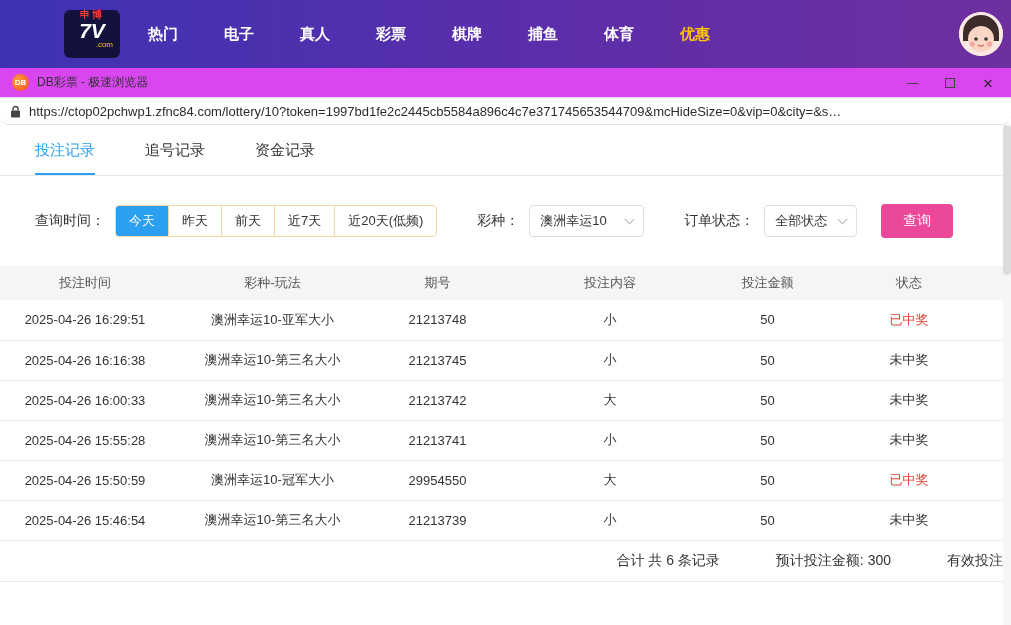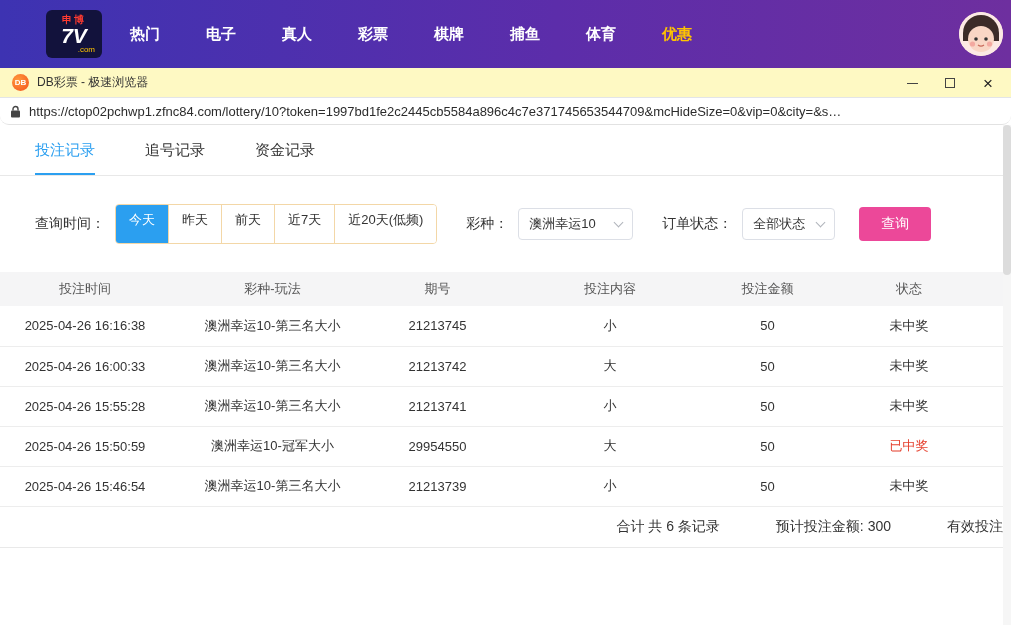--- a/index.html
+++ b/index.html
@@ -2,33 +2,33 @@
 <html><head>
 <meta charset="utf-8">
 <style>
   * { margin:0; padding:0; box-sizing:border-box; }
   html,body { width:1011px; height:625px; overflow:hidden; background:#fff;
     font-family:"Liberation Sans","DejaVu Sans",sans-serif; }
 
   
   .topbar { height:68px; background:linear-gradient(90deg,#3d33b2 0%,#5c2daa 55%,#6e2f9f 100%);
     display:flex; align-items:center; position:relative; }
-  .logo { width:56px; height:48px; margin-left:46px; background:#12123c; border-radius:6px;
-    display:flex; flex-direction:column; align-items:center; justify-content:center; line-height:1; cursor:pointer; }
+  .logo { width:56px; height:48px; margin-left:64px; background:#12123c; border-radius:6px;
+    display:flex; flex-direction:column; align-items:center; line-height:1; cursor:pointer; }
   .logo-cn { color:#ff3b30; font-size:10px; font-weight:bold; letter-spacing:2px; }
   .logo-main { color:#fff; font-size:21px; font-weight:bold; font-style:italic; }
   .logo-com { color:#ffc400; font-size:8px; align-self:flex-end; margin-right:7px; }
   .nav { display:flex; gap:46px; margin-left:28px; }
   .nav .nav-item { color:#fff; font-size:15px; font-weight:bold; cursor:pointer; white-space:nowrap; }
   .nav .nav-item.hl { color:#ffc400; }
   .avatar { position:absolute; right:8px; top:12px; width:44px; height:44px; border-radius:50%;
     overflow:hidden; background:#fce9e4; cursor:pointer; }
 
   
-  .titlebar { height:30px; background:#fef9c3; border-bottom:1px solid #e3e5e8;
+  .titlebar { height:30px; background:#d946ef; border-bottom:1px solid #e3e5e8;
     display:flex; align-items:center; padding:0 12px; position:relative; }
   .app-icon { width:17px; height:17px; border-radius:50%;
     background:radial-gradient(circle at 35% 35%, #ff9a3c, #f4511e);
     color:#fff; font-size:8px; font-weight:bold; display:flex; align-items:center; justify-content:center;
     margin-right:8px; flex:none; }
   .win-title { font-size:12px; color:#333; }
   .win-controls { position:absolute; right:4px; top:0; height:30px; display:flex; }
   .win-btn { width:38px; height:30px; display:flex; align-items:center; justify-content:center; cursor:pointer; color:#222; }
   .icon-min { width:11px; height:0; border-top:1px solid #444; display:inline-block; }
   .icon-max { width:10px; height:10px; border:1px solid #444; display:inline-block; }
@@ -42,25 +42,25 @@
 
   
   .tabs { display:flex; gap:50px; padding:16px 0 0 35px; border-bottom:1px solid #e8e8e8; }
   .tab { font-size:15px; color:#333; padding-bottom:13px; cursor:pointer; border-bottom:2px solid transparent; }
   .tab.active { color:#2b9ff0; border-bottom-color:#2b9ff0; }
 
   
   .filters { display:flex; align-items:center; margin:28px 0 0 35px; font-size:14px; color:#333; }
   .fl-label { margin-right:10px; white-space:nowrap; }
   .time-group { display:flex; border:1px solid #f3d7a7; border-radius:4px; overflow:hidden; }
-  .time-btn { padding:0 13px; height:38px; line-height:30px; font-size:13px; color:#333; background:#fff;
+  .time-btn { padding:0 13px; height:30px; line-height:30px; font-size:13px; color:#333; background:#fff;
     cursor:pointer; border-left:1px solid #f3d7a7; white-space:nowrap; }
   .time-btn:first-child { border-left:none; }
   .time-btn.active { background:#2b9ff0; color:#fff; }
-  .sel-label { margin-left:29px; margin-right:2px; white-space:nowrap; }
+  .sel-label { margin-left:40px; margin-right:2px; white-space:nowrap; }
   .select { display:flex; align-items:center; justify-content:space-between; border:1px solid #dcdfe6;
     border-radius:4px; height:32px; padding:0 10px; font-size:13px; color:#333; cursor:pointer; margin-left:8px; background:#fff; }
   .select.lottery { min-width:115px; }
   .select.status { min-width:92px; }
   .caret { width:7px; height:7px; border-right:1px solid #b0b4bb; border-bottom:1px solid #b0b4bb;
     transform:rotate(45deg); margin-left:12px; margin-top:-4px; flex:none; }
   .search-btn { margin-left:24px; width:72px; height:34px; background:#ec4899; color:#fff; font-size:14px;
     border:none; border-radius:4px; cursor:pointer; }
 
   
@@ -187,20 +187,28 @@
           <td>投注时间</td>
           <td>彩种-玩法</td>
           <td>期号</td>
           <td>投注内容</td>
           <td>投注金额</td>
           <td>状态</td>
         </tr>
       </thead>
       <tbody>
         <tr>
+          <td>2025-04-26 16:29:51</td>
+          <td>澳洲幸运10-亚军大小</td>
+          <td>21213748</td>
+          <td>小</td>
+          <td>50</td>
+          <td class="status-won">已中奖</td>
+        </tr>
+        <tr>
           <td>2025-04-26 16:16:38</td>
           <td>澳洲幸运10-第三名大小</td>
           <td>21213745</td>
           <td>小</td>
           <td>50</td>
           <td>未中奖</td>
         </tr>
         <tr>
           <td>2025-04-26 16:00:33</td>
           <td>澳洲幸运10-第三名大小</td>

